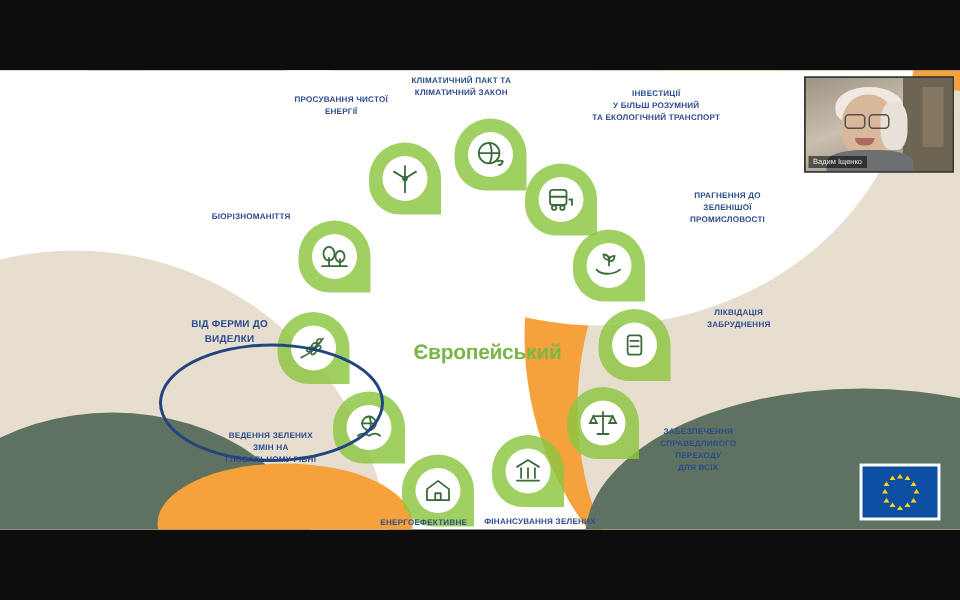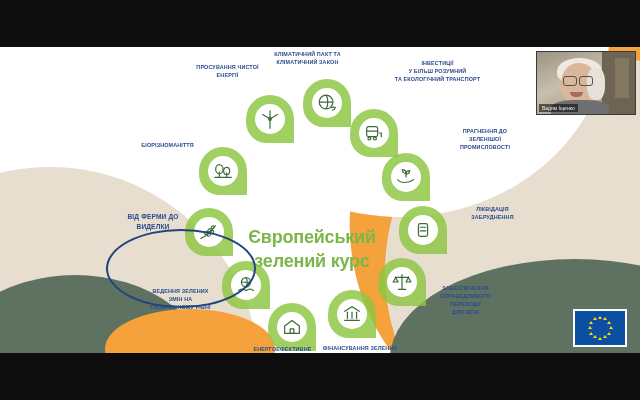--- a/index.html
+++ b/index.html
@@ -20,22 +20,22 @@
   .bl-beige{left:-160px;top:120px;width:420px;height:420px;border-radius:50%;background:#e7ded0;}
   .bl-green{left:-60px;top:228px;width:270px;height:200px;border-radius:50%;background:#5f7261;}
   .bl-orange{left:105px;top:262px;width:170px;height:80px;border-radius:50%;background:#f5a13c;}
 
   .br-orange{right:-130px;top:-40px;width:420px;height:430px;border-radius:50%;background:#f5a13c;transform:rotate(14deg);}
   .br-beige{right:-175px;top:10px;width:430px;height:430px;border-radius:50%;background:#e7ded0;transform:rotate(10deg);}
   .br-green{right:-120px;top:212px;width:370px;height:200px;border-radius:50%;background:#5f7261;}
   .br-white{right:30px;top:-210px;width:420px;height:380px;border-radius:50%;background:#ffffff;}
 
   
-  .title{position:absolute;left:237px;top:178px;width:150px;text-align:center;color:#7ab648;
-         font-size:18px;font-weight:bold;line-height:1.35;letter-spacing:-0.2px;}
+  .title{position:absolute;left:250px;top:178px;width:150px;text-align:center;color:#7ab648;
+         font-size:14px;font-weight:bold;line-height:1.35;letter-spacing:-0.2px;}
 
   
   .pin{position:absolute;width:48px;height:48px;}
   .leaf{position:absolute;inset:0;background:#8cc63f;opacity:.82;
         border-radius:0 58% 50% 58%;transform:rotate(-45deg);}
   .leaf.v3{border-radius:58% 58% 0 50%;transform:rotate(0deg);}
   .disc{position:absolute;left:9px;top:9px;width:30px;height:30px;border-radius:50%;background:#ffffff;}
   .glyph{position:absolute;left:9px;top:9px;width:30px;height:30px;display:flex;
          align-items:center;justify-content:center;}
   .glyph svg{width:22px;height:22px;}
@@ -89,21 +89,20 @@
     <div class="blob bl-green"></div>
     <div class="blob bl-orange"></div>
 
     <div class="blob br-orange"></div>
     <div class="blob br-beige"></div>
     <div class="blob br-green"></div>
     <div class="blob br-white"></div>
 
     <div class="title">
       <div>Європейський</div>
-      <div>зелений курс</div>
     </div>
 
     <div class="pin" style="left:246px;top:48px;">
       <div class="leaf v3"></div>
       <div class="disc"></div>
       <div class="glyph">
         <svg viewBox="0 0 24 24" fill="none" stroke="#3b6b3b" stroke-width="1.3" stroke-linecap="round">
           <line x1="12" y1="12" x2="12" y2="22"></line>
             <line x1="12" y1="12" x2="4" y2="7"></line>
           <line x1="12" y1="12" x2="20" y2="7"></line>

